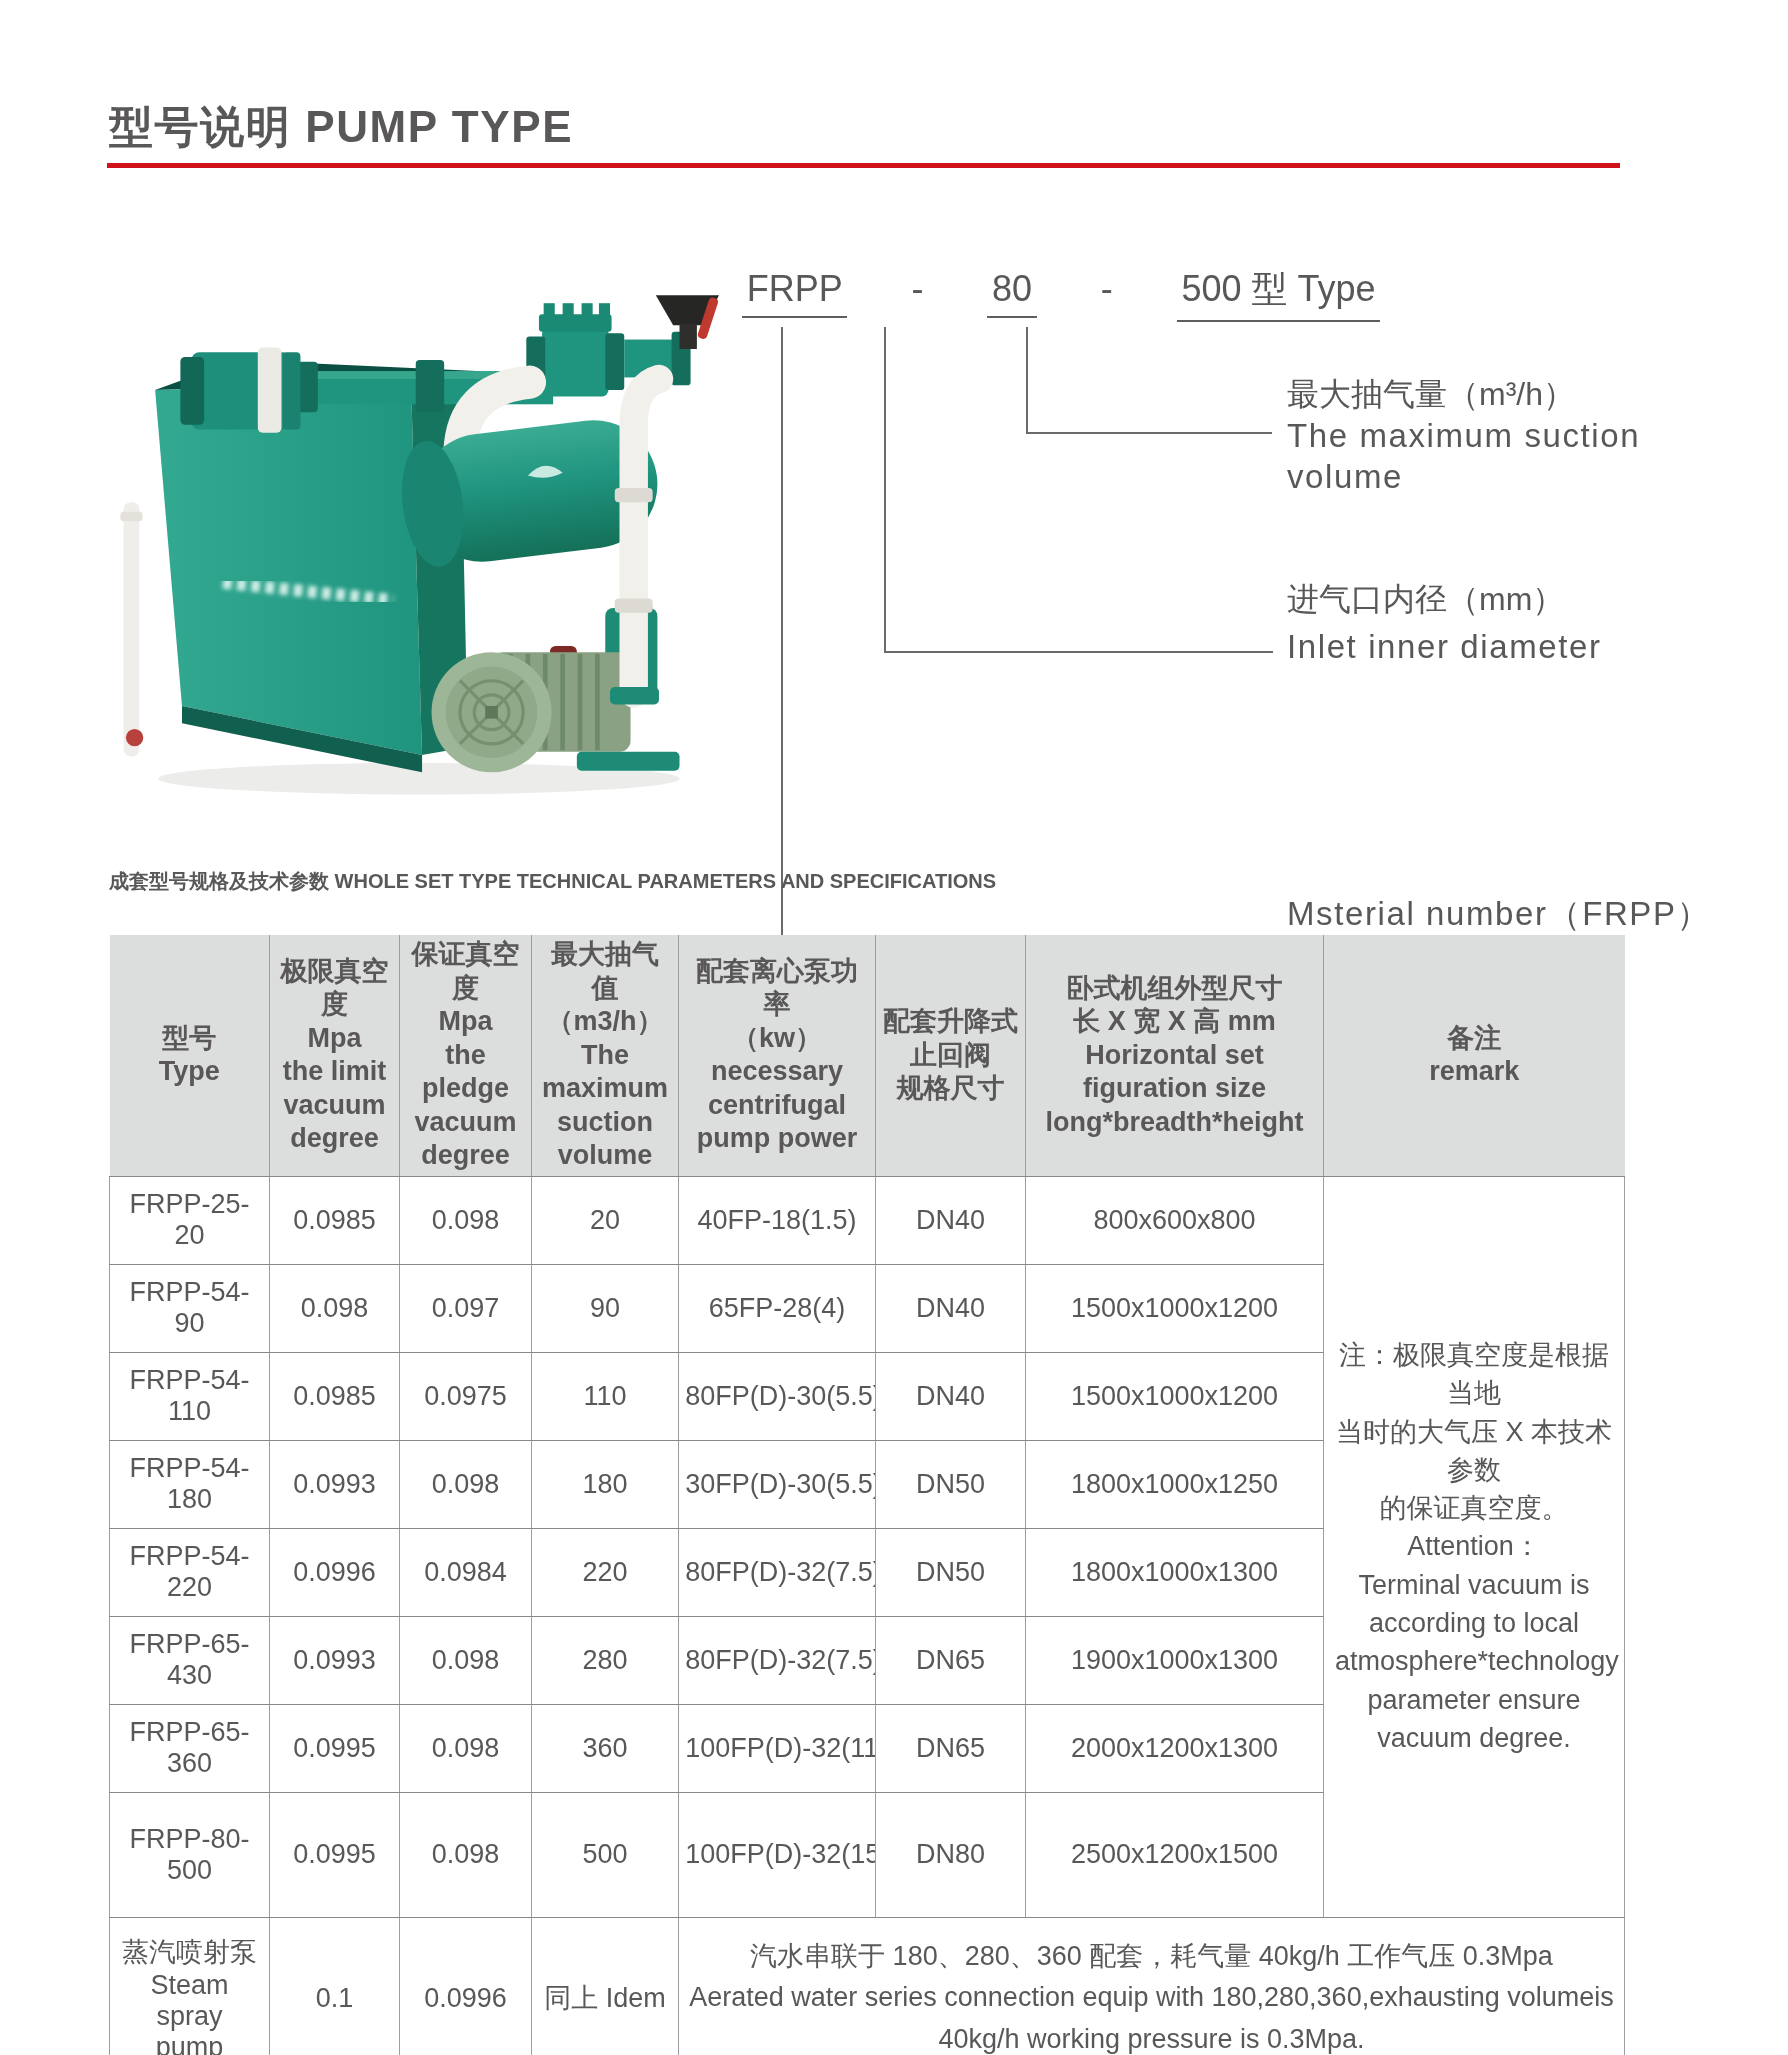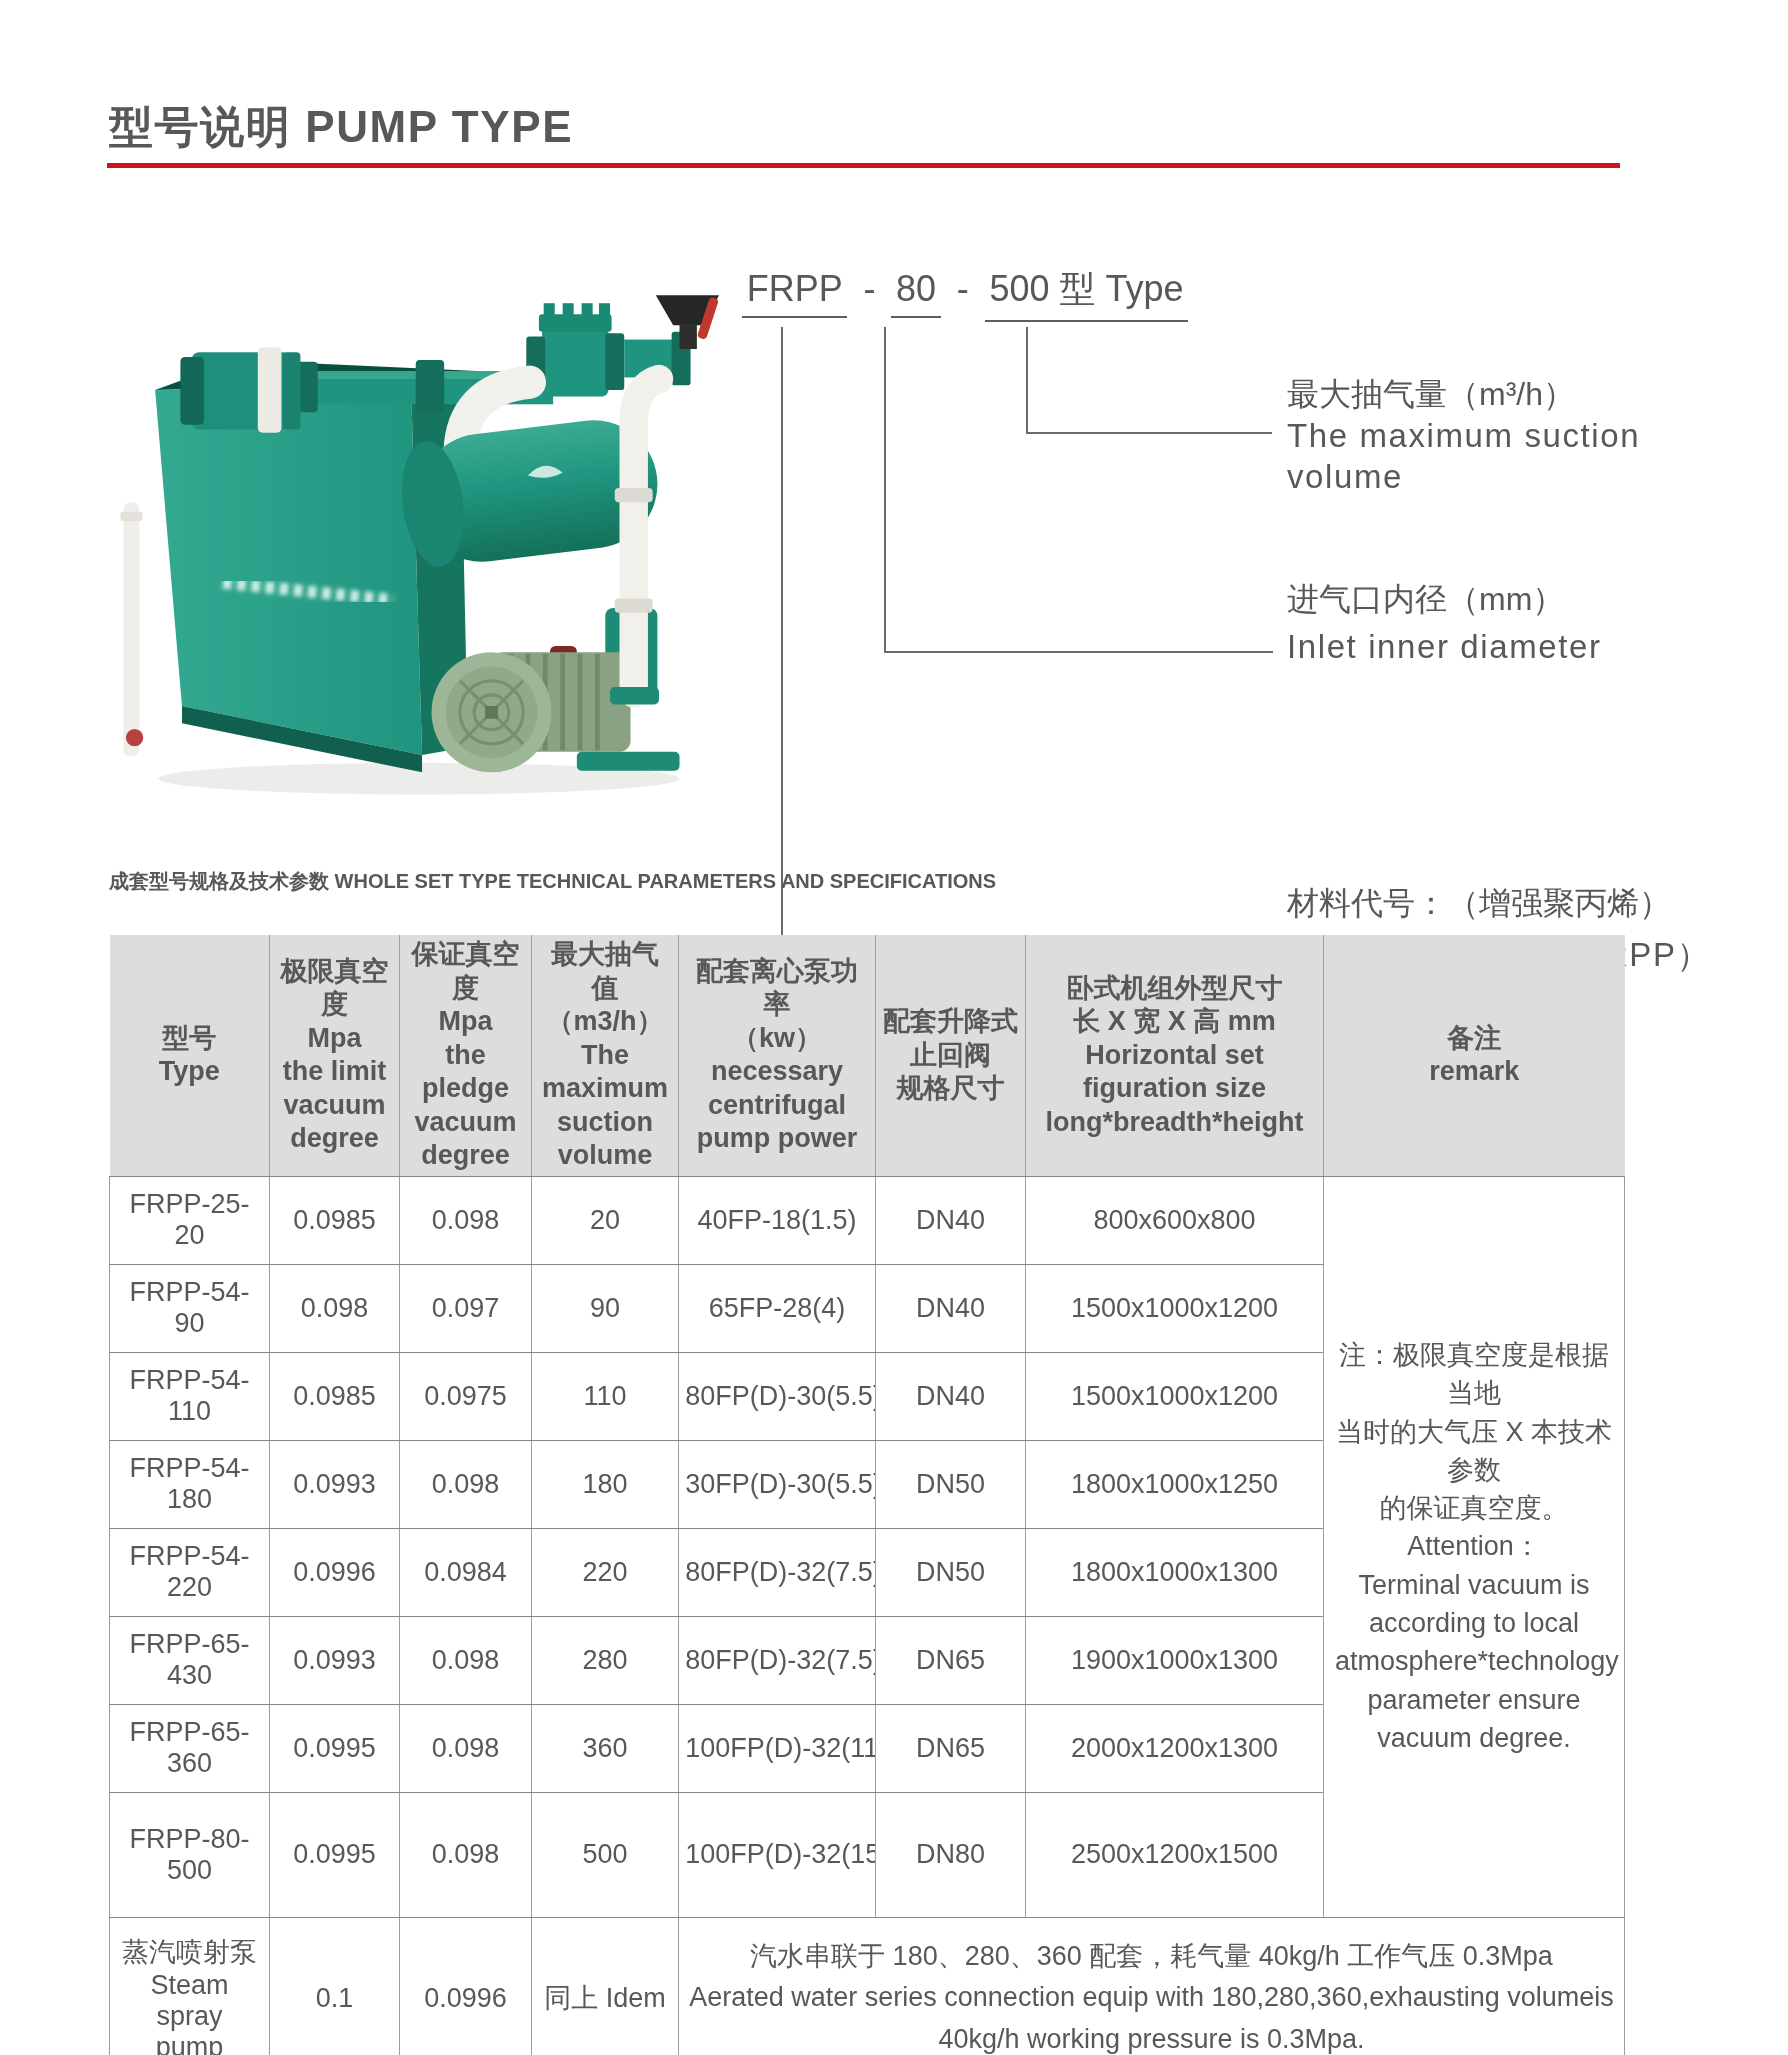--- a/index.html
+++ b/index.html
@@ -16,20 +16,21 @@
   .red-rule{
     position:absolute;left:107px;top:135px;width:1513px;height:4.7px;
     background:#d0121b;
   }
 
   
   .model-label{
     position:absolute;left:742px;top:237px;
     font-size:36px;color:#595757;display:flex;align-items:baseline;
     white-space:nowrap;
+    gap:48px;
   }
   .model-seg{border-bottom:2.4px solid #5f5d5d;padding:0 4.7px 6.3px 4.7px;}
   .model-dash{margin:0 16px;padding-bottom:6.3px;}
   .conn{position:absolute;background:#6b6969;}
   .conn.v{width:1.6px;}
   .conn.h{height:1.6px;}
   .annotation{
     position:absolute;left:1287px;color:#595757;font-size:32px;
     line-height:41px;white-space:nowrap;
   }
@@ -197,21 +198,20 @@
   <div class="annotation" style="top:346px;">
     <div>最大抽气量（m³/h）</div>
     <div class="en">The maximum suction</div>
     <div class="en">volume</div>
   </div>
   <div class="annotation" style="top:551px;">
     <div>进气口内径（mm）</div>
     <div class="en" style="margin-top:6.3px;">Inlet inner diameter</div>
   </div>
   <div class="annotation" style="top:855px;">
-    <div>材料代号：（增强聚丙烯）</div>
     <div class="en" style="margin-top:9.5px;">Msterial number（FRPP）</div>
   </div>
 
   <div class="section-title">成套型号规格及技术参数  WHOLE SET TYPE TECHNICAL PARAMETERS AND SPECIFICATIONS</div>
 
   <table class="tech-table">
     <colgroup>
       <col style="width:160px">
         <col style="width:130px">
         <col style="width:132px">

